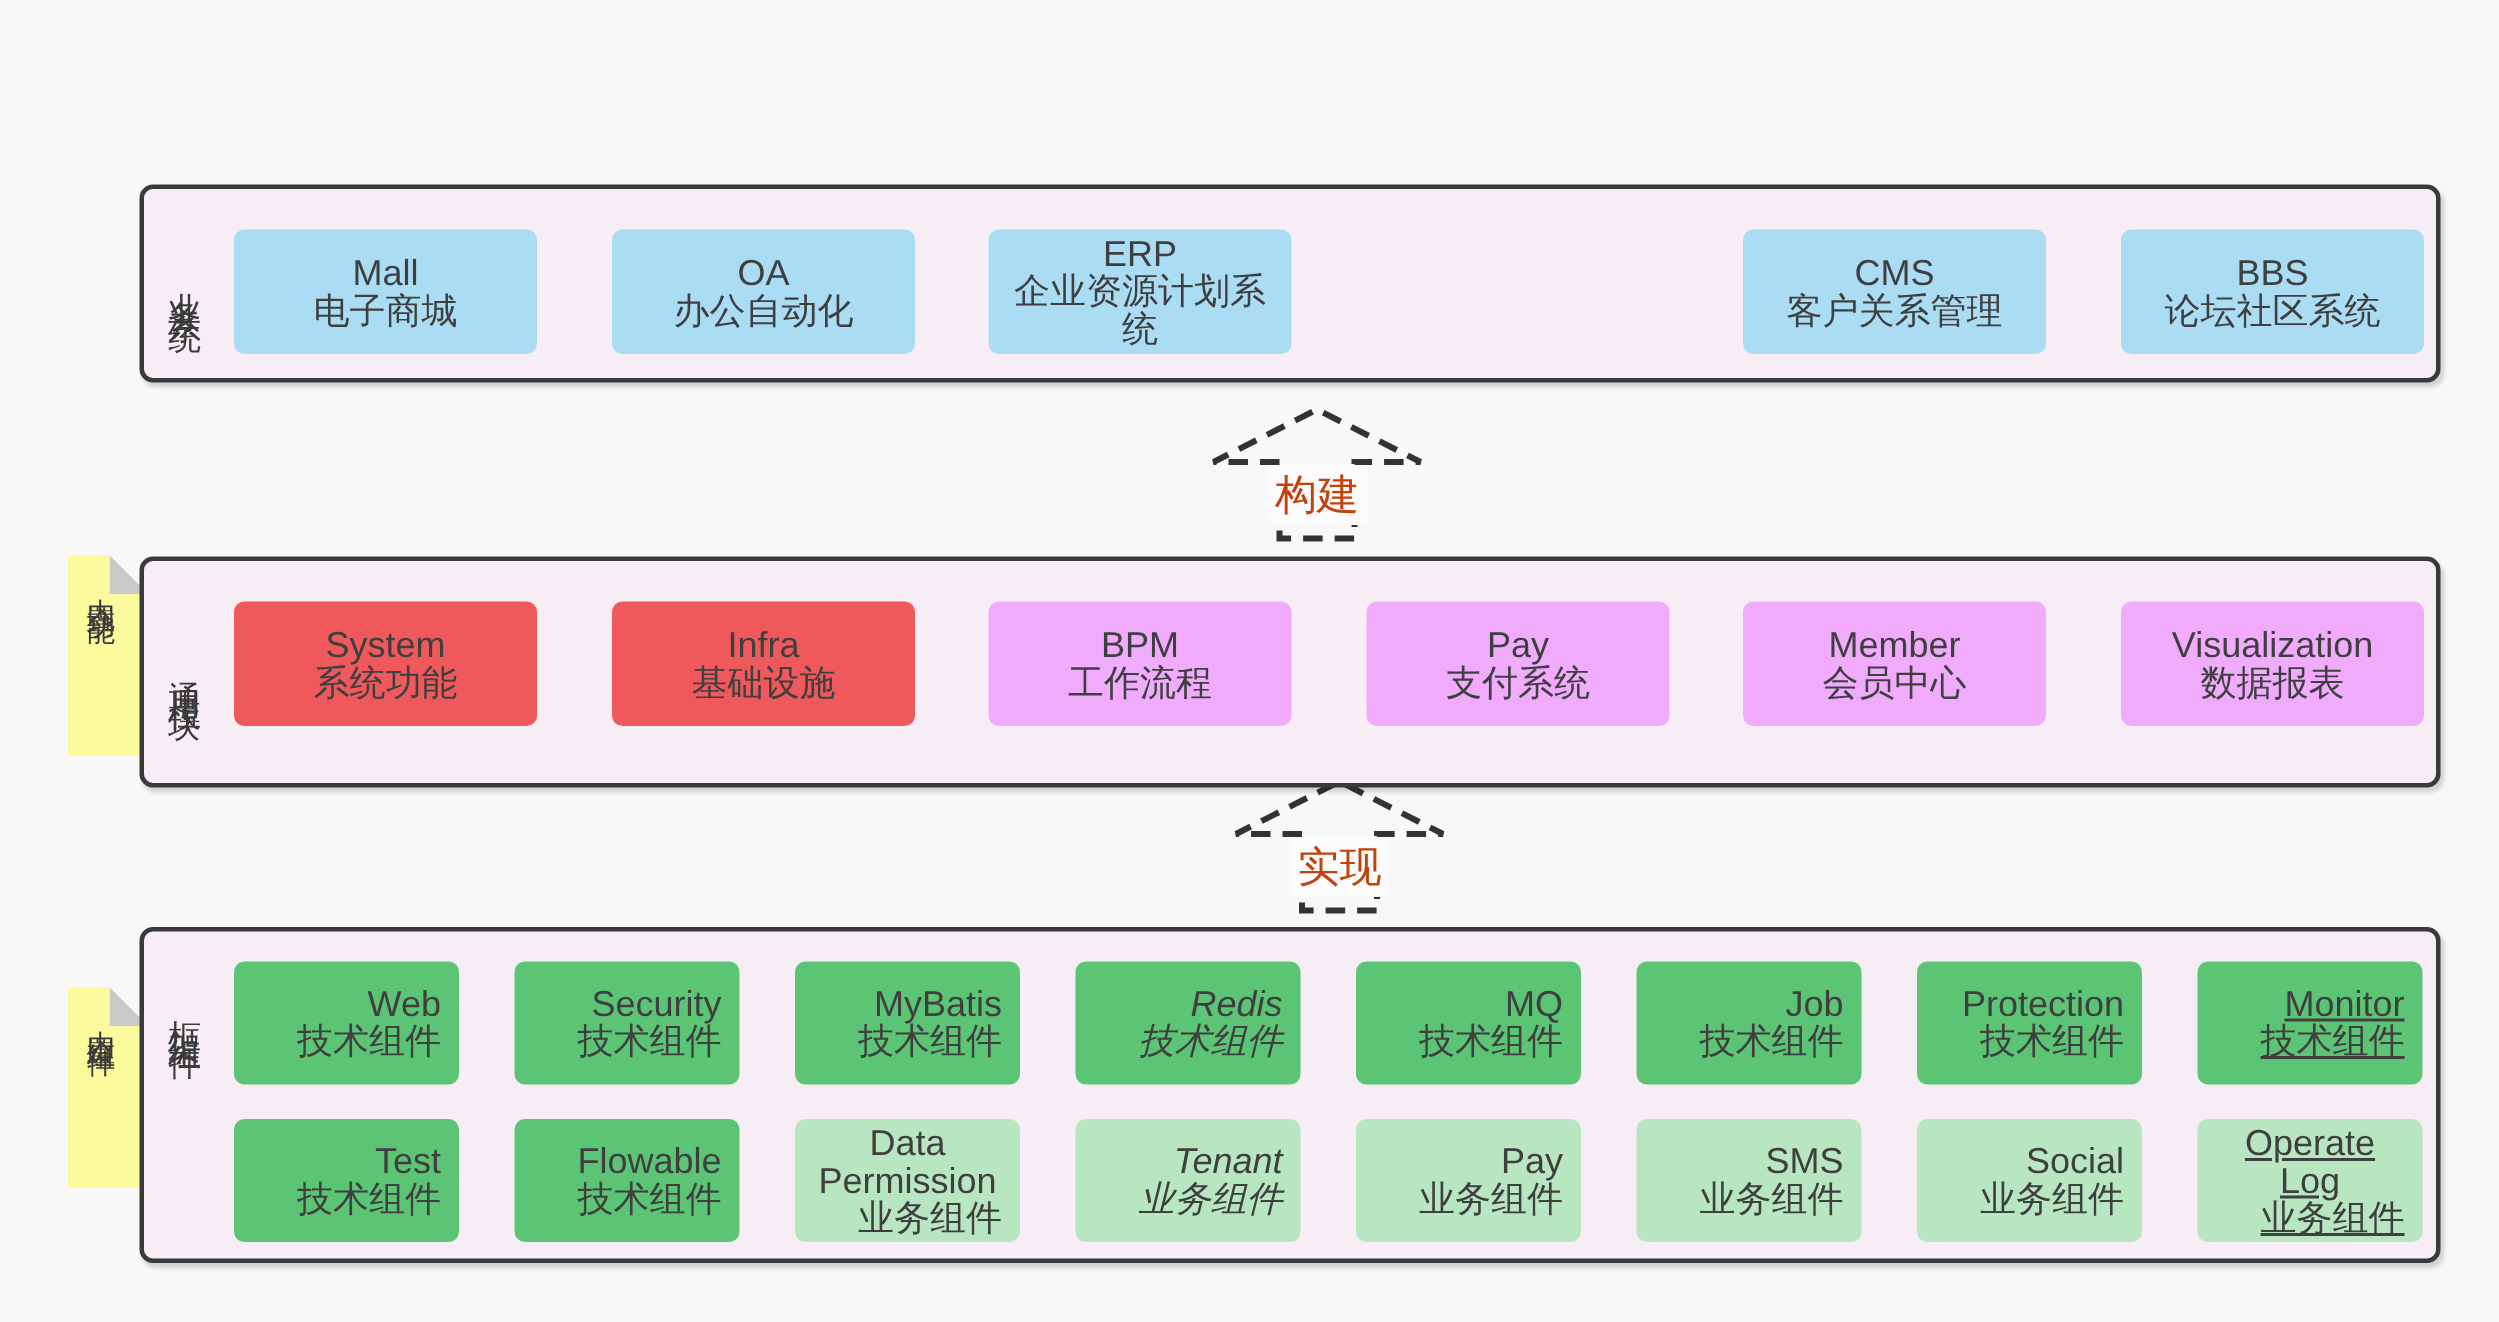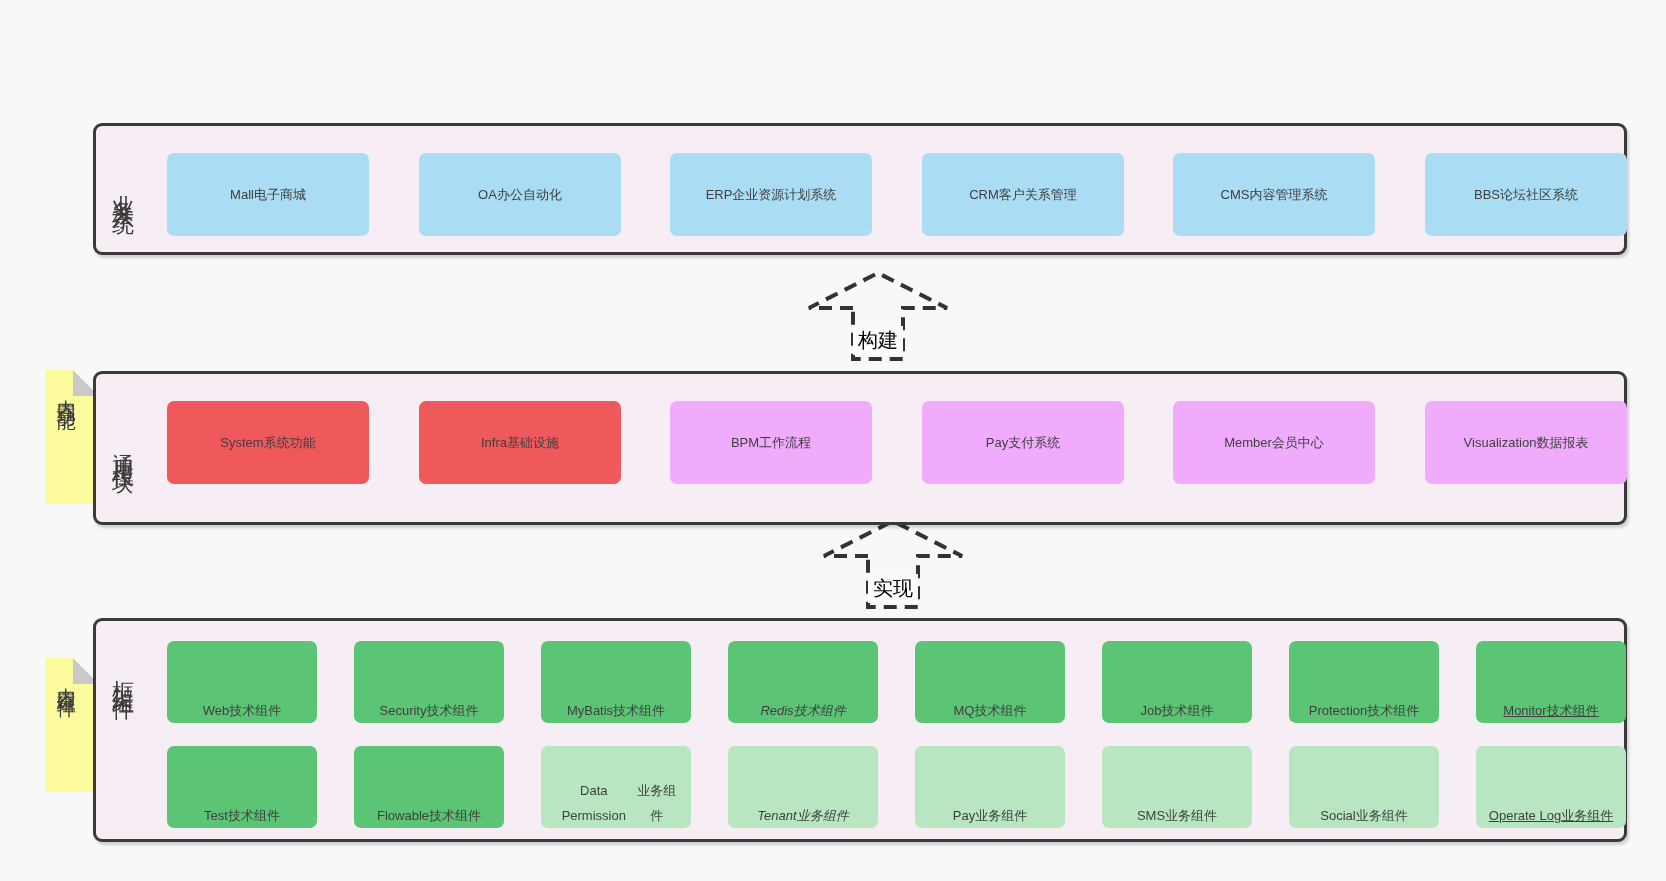--- a/index.html
+++ b/index.html
@@ -14,23 +14,23 @@
   .panel-modules{top:371px;height:154px;}
   .panel-components{top:618px;height:224px;}
 
   .vlabel{position:absolute;left:12px;top:50%;transform:translateY(-50%);
           writing-mode:vertical-rl;text-orientation:upright;
           font-size:22px;letter-spacing:6px;color:#3a3a3a;white-space:nowrap;}
   .panel-components .vlabel{top:42px;transform:none;}
 
   
   .box{position:absolute;width:202px;height:83px;border-radius:7px;
-       display:flex;flex-direction:row;align-items:center;justify-content:center;
-       text-align:center;font-size:13px;line-height:25px;color:#3f3f3f;
-       padding:0 12px;box-sizing:border-box;margin-left:11px;}
+       display:flex;flex-direction:column;align-items:center;justify-content:center;
+       text-align:center;font-size:24px;line-height:25px;color:#3f3f3f;
+       padding:0 12px;box-sizing:border-box;}
   .box span{display:block;}
   .small{width:150px;height:82px;align-items:flex-end;}
   .r1{top:27px;}
   .c1{left:60px;}  .c2{left:312px;} .c3{left:563px;}
   .c4{left:815px;} .c5{left:1066px;}.c6{left:1318px;}
   .g1{left:60px;}  .g2{left:247px;} .g3{left:434px;} .g4{left:621px;font-style:italic;}
   .g5{left:808px;} .g6{left:995px;} .g7{left:1182px;}.g8{left:1369px;text-decoration:underline;}
   .row1{top:20px;} .row2{top:125px;}
   .blue{background:#aadcf4;}
   .red{background:#f0595c;}
@@ -49,22 +49,22 @@
   .note-text{position:absolute;left:50%;top:14px;transform:translateX(-72%);
         writing-mode:vertical-rl;text-orientation:upright;
         font-size:19px;letter-spacing:4px;color:#3a3a3a;}
 
   
   .arrow{position:absolute;width:142px;height:92px;z-index:1;}
   .arrow-build{left:807px;top:270px;}
   .arrow-implement{left:822px;top:518px;}
   .arrow svg{display:block;}
   .arrow path{stroke:#333;stroke-width:4;fill:none;stroke-dasharray:13 8;}
-  .arrow-label{position:absolute;left:50%;top:56px;transform:translateX(-50%);
-        background:#fbfbfb;padding:1px 5px;font-size:20px;color:#000000;white-space:nowrap;}
+  .arrow-label{position:absolute;left:50%;top:40px;transform:translateX(-50%);
+        background:#fbfbfb;padding:1px 5px;font-size:28px;color:#c2410c;white-space:nowrap;}
 </style>
 </head>
 <body>
 
 <div class="canvas">
 
   <div class="note note-modules">
     <div class="note-text">内置功能</div>
   </div>
   <div class="note note-components">
@@ -91,27 +91,23 @@
       <span>电子商城</span>
     </div>
     <div class="box blue r1 c2">
       <span>OA</span>
       <span>办公自动化</span>
     </div>
     <div class="box blue r1 c3">
       <span>ERP</span>
       <span>企业资源计划系统</span>
     </div>
-    <div class="box blue r1 c4">
-      <span>CRM</span>
-      <span>客户关系管理</span>
-    </div>
     <div class="box blue r1 c5">
       <span>CMS</span>
-      <span>内容管理系统</span>
+      <span>客户关系管理</span>
     </div>
     <div class="box blue r1 c6">
       <span>BBS</span>
       <span>论坛社区系统</span>
     </div>
   </div>
 
   <div class="panel panel-modules">
     <div class="vlabel">通用模块</div>
     <div class="box red r1 c1">

